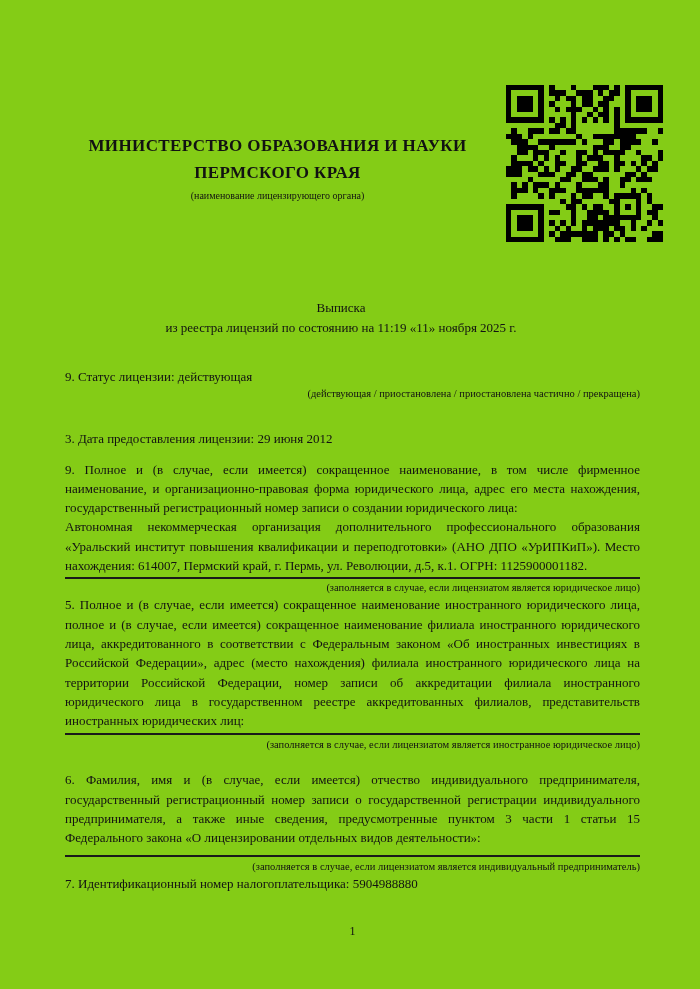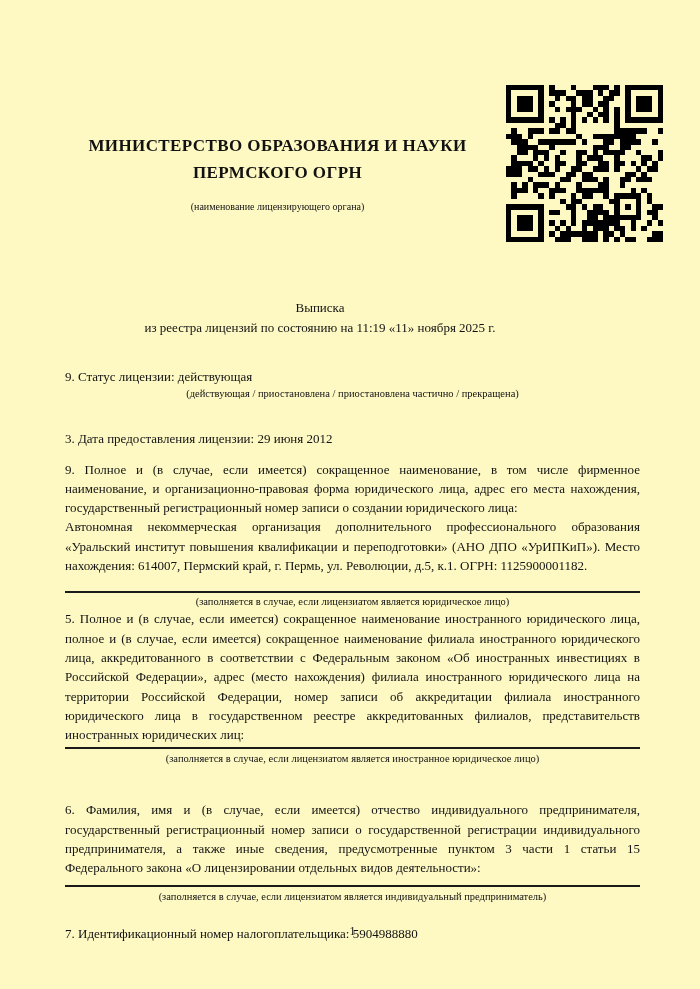--- a/index.html
+++ b/index.html
@@ -4,21 +4,21 @@
 <style>
   html, body {
     margin: 0;
     padding: 0;
     background: #ffffff;
   }
   .page {
     position: relative;
     width: 700px;
     height: 989px;
-    background: #fef9c3;
+    background: #84cc16;
     color: #121212;
     font-family: "Liberation Serif", "DejaVu Serif", serif;
     overflow: hidden;
   }
 
   
   .qr {
     position: absolute;
     left: 506px;
     top: 85px;
@@ -42,62 +42,63 @@
   }
   .header .org-line {
     font-size: 17px;
     font-weight: bold;
     line-height: 27px;
     letter-spacing: 0.4px;
   }
   .header .org-caption {
     font-size: 10px;
     line-height: 13px;
-    margin-top: 14px;
+    margin-top: 3px;
   }
 
   
   .title {
     position: absolute;
     left: 0;
     top: 298px;
     width: 640px;
     text-align: center;
     font-size: 13px;
     line-height: 19.5px;
+    padding-left: 21px;
   }
 
   
   .content {
     position: absolute;
     left: 65px;
     top: 364px;
     width: 575px;
     font-size: 13px;
     line-height: 19.3px;
   }
   .content p { margin: 0; }
   .para { text-align: justify; }
   .caption {
     font-size: 10.5px;
     line-height: 15px;
-    text-align: center;
+    text-align: right;
   }
   .item-1 { margin-top: 3px; }
   .item-2 { margin-top: 20px; }
   .item-3 { margin-top: 28px; }
   .item-4 { margin-top: 11px; }
   .item-4 .value {
     border-bottom: 2px solid #1a1a1a;
-    padding-bottom: 16px;
+    padding-bottom: 2px;
     margin-bottom: 1px;
   }
   .item-5 { }
-  .item-6 { margin-top: 34px; }
-  .item-7 { margin-top: 20px; }
+  .item-6 { margin-top: 18px; }
+  .item-7 { }
   .answer-line {
     height: 0;
     border-bottom: 2px solid #1a1a1a;
     margin-top: 3px;
     margin-bottom: 2px;
   }
   .item-6 .answer-line { margin-top: 7px; }
 
   .pagenum {
     position: absolute;
@@ -529,21 +530,21 @@
         <rect x="22" y="28" width="1" height="1"></rect>
         <rect x="23" y="28" width="1" height="1"></rect>
         <rect x="26" y="28" width="1" height="1"></rect>
         <rect x="27" y="28" width="1" height="1"></rect>
         <rect x="28" y="28" width="1" height="1"></rect>
       </svg>
   </div>
 
   <div class="header">
     <div class="org-line">МИНИСТЕРСТВО ОБРАЗОВАНИЯ И НАУКИ</div>
-    <div class="org-line">ПЕРМСКОГО ОГРН</div>
+    <div class="org-line">ПЕРМСКОГО КРАЯ</div>
     <div class="org-caption">(наименование лицензирующего органа)</div>
   </div>
 
   <div class="title">
     <div>Выписка</div>
     <div>из реестра лицензий по состоянию на 11:19 «11» ноября 2025 г.</div>
   </div>
 
   <div class="content">
 

